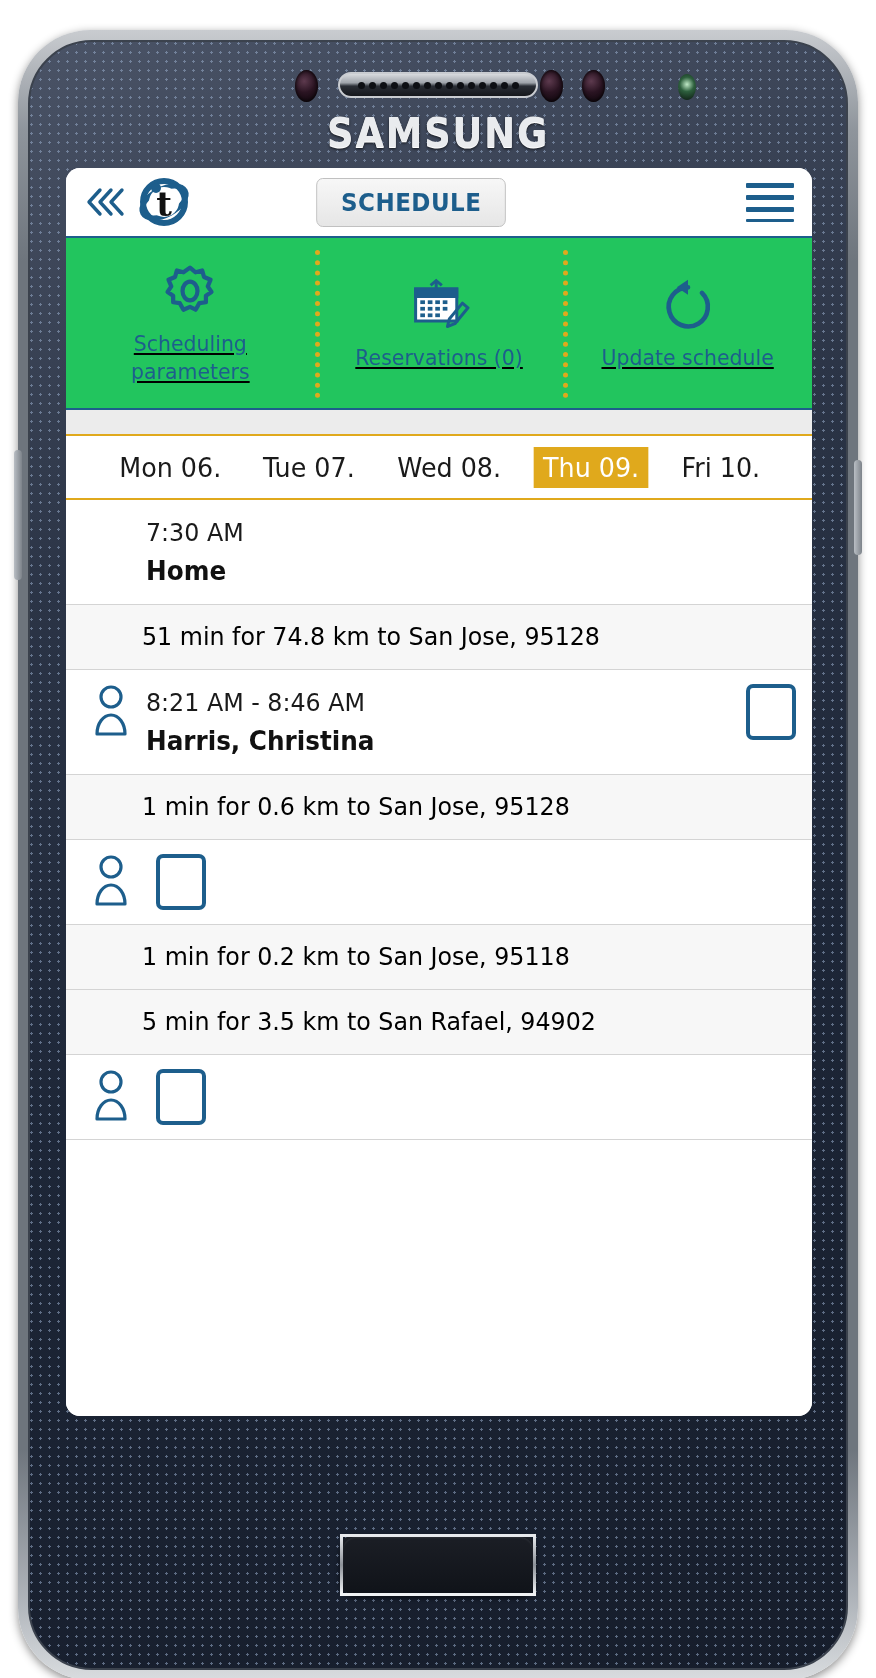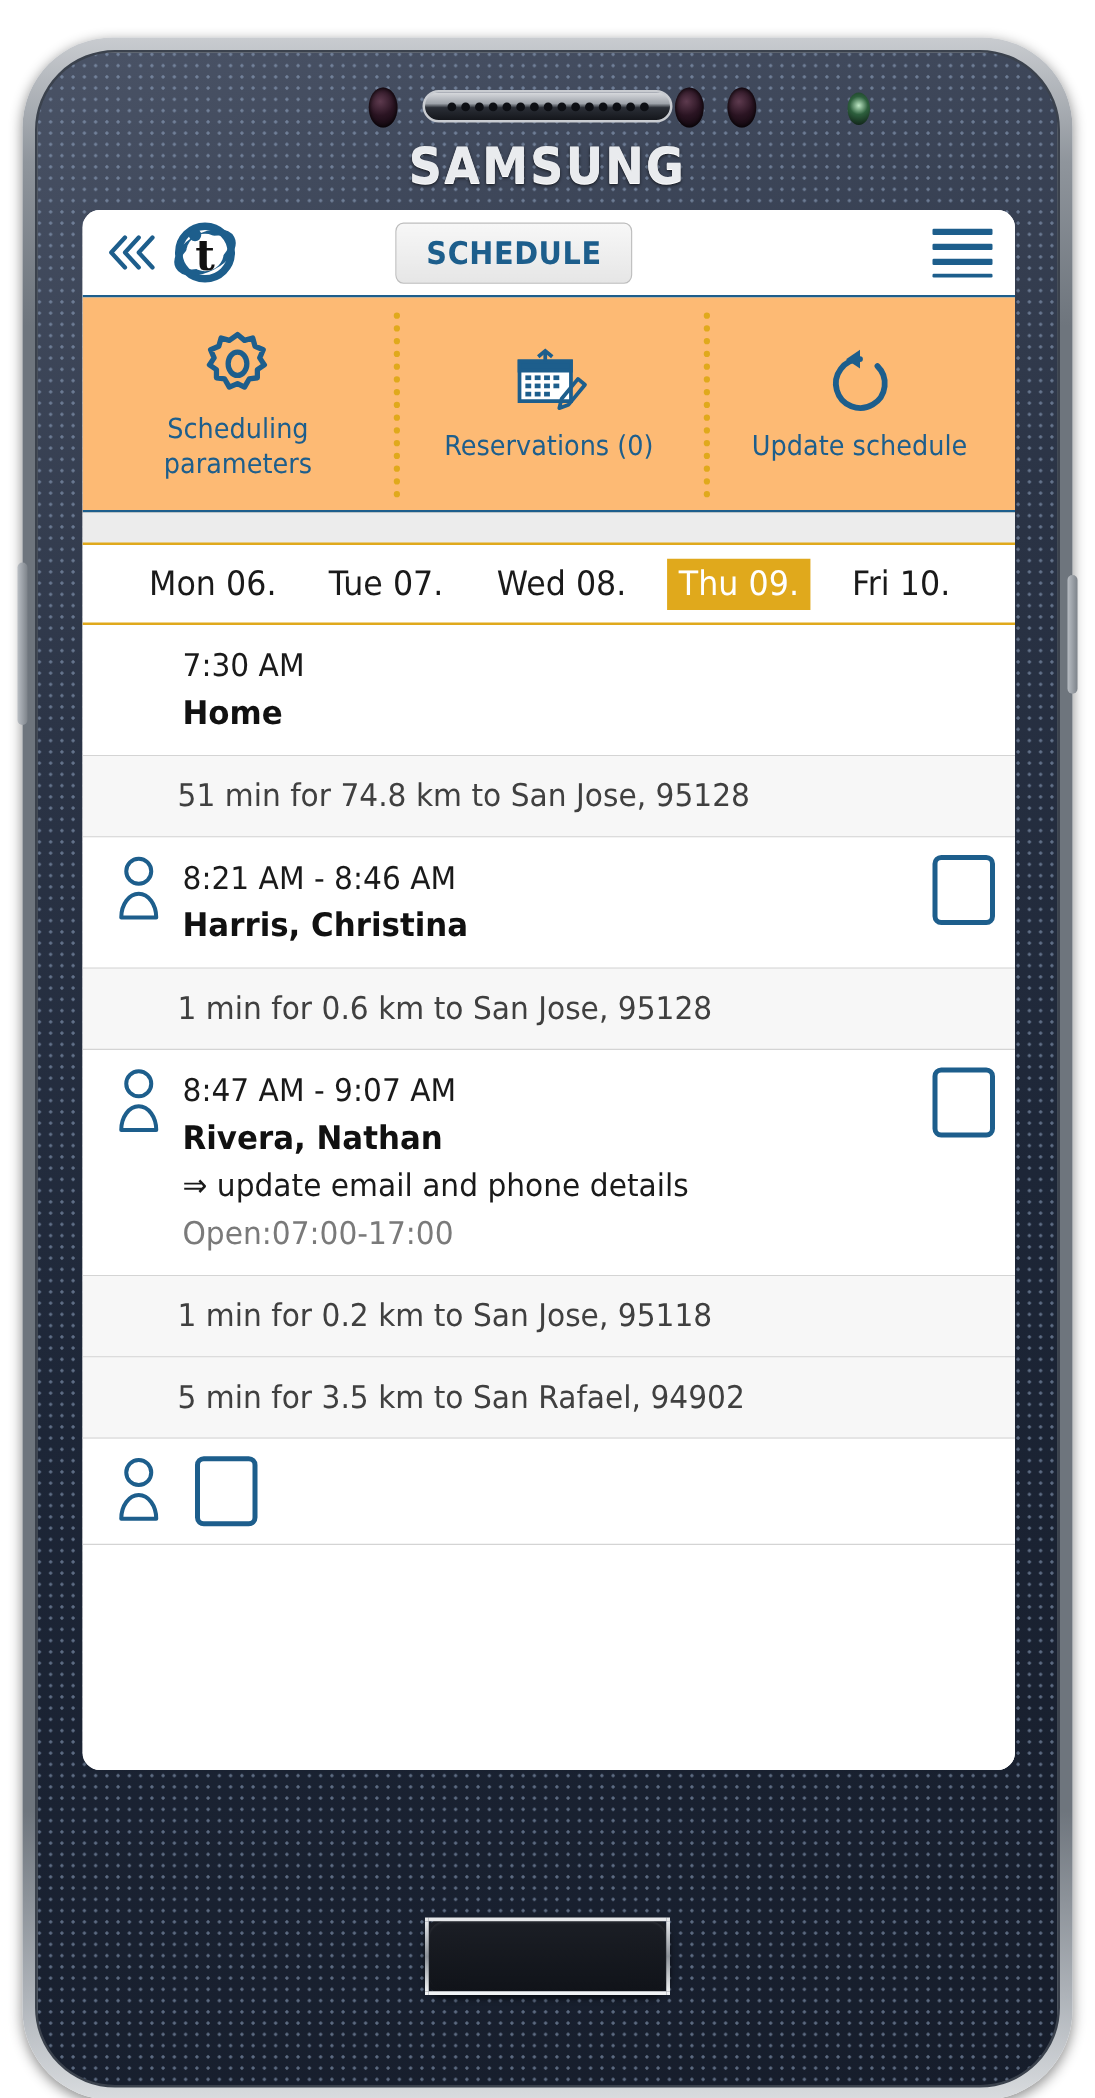--- a/index.html
+++ b/index.html
@@ -108,22 +108,23 @@
     transform: scaleX(.92);
   }
   .hamburger { width: 48px; flex:0 0 48px; display:flex; flex-direction:column; gap:7px; margin-left:auto; }
   .hamburger span { display:block; height:5px; background:#1d5e8c; border-radius:1px; }
   .hamburger span:nth-child(4){ height:3px; }
 
   
   .toolbar {
     flex: 0 0 172px; height: 172px;
     display: flex;
-    background: #fdba74;
+    background: #22c55e;
     border-bottom: 2px solid #1d5e8c;
+    text-decoration: underline;
   }
   .tool {
     flex: 1 1 0;
     display: flex; flex-direction: column; align-items: center; justify-content: center;
     gap: 8px;
     position: relative;
     padding: 8px 4px;
   }
   .tool + .tool::before {
     content: ""; position: absolute; left: 0; top: 12px; bottom: 10px;
@@ -177,21 +178,21 @@
   .appt-name { font-size: 26px; font-weight: 700; color: #111; line-height: 38px; font-family:"DejaVu Sans",sans-serif; transform: scaleX(.95); transform-origin: left; }
   .appt-note { font-size: 25px; color: #1a1a1a; line-height: 38px; font-family:"DejaVu Sans",sans-serif; transform: scaleX(.95); transform-origin: left; }
   .appt-open { font-size: 25px; color: #7a7a7a; line-height: 38px; font-family:"DejaVu Sans",sans-serif; transform: scaleX(.95); transform-origin: left; }
   .appt-check { width: 64px; flex: 0 0 64px; display:flex; align-items:center; justify-content:flex-end; }
   .cbox { width: 50px; height: 56px; border: 4px solid #1d5e8c; border-radius: 7px; background: #fff; }
 
   .row-travel {
     padding: 12px 16px 12px 76px;
     border-bottom: 1px solid #d4d4d4;
     background: #f7f7f7;
-    color: #404040;
+    color: #000000;
     font-size: 25px;
     line-height: 40px;
     font-family: "DejaVu Sans", sans-serif;
   }
   .row-travel span { display:inline-block; transform: scaleX(.95); transform-origin:left; }
 
   
   .vol {
     position: absolute; width: 8px; border-radius: 4px;
     background: linear-gradient(90deg,#b9bec4,#7d838a);
@@ -359,26 +360,20 @@
           <span>1 min for 0.6 km to San Jose, 95128</span>
         </div>
 
         <div class="row-appt">
           <span class="appt-icon">
             <svg viewBox="0 0 40 52" width="40" height="52">
               <circle cx="20" cy="13" r="10" fill="none" stroke="#1d5e8c" stroke-width="3.2"></circle>
               <path d="M6 50 a14 19 0 0 1 28 0 z" fill="none" stroke="#1d5e8c" stroke-width="3.2" stroke-linejoin="round"></path>
             </svg>
           </span>
-          <div class="appt-body">
-            <div class="appt-time">8:47 AM - 9:07 AM</div>
-            <div class="appt-name">Rivera, Nathan</div>
-            <div class="appt-note">⇒ update email and phone details</div>
-            <div class="appt-open">Open:07:00-17:00</div>
-          </div>
           <span class="appt-check">
               <span class="cbox"></span>
             </span>
         </div>
 
         <div class="row-travel">
           <span>1 min for 0.2 km to San Jose, 95118</span>
         </div>
 
 

